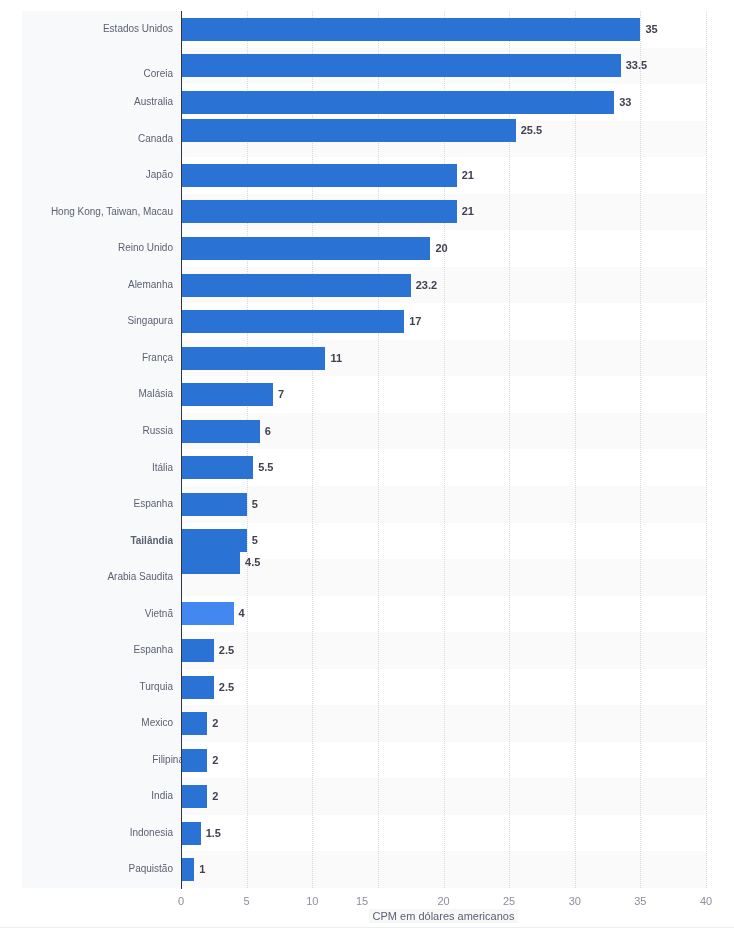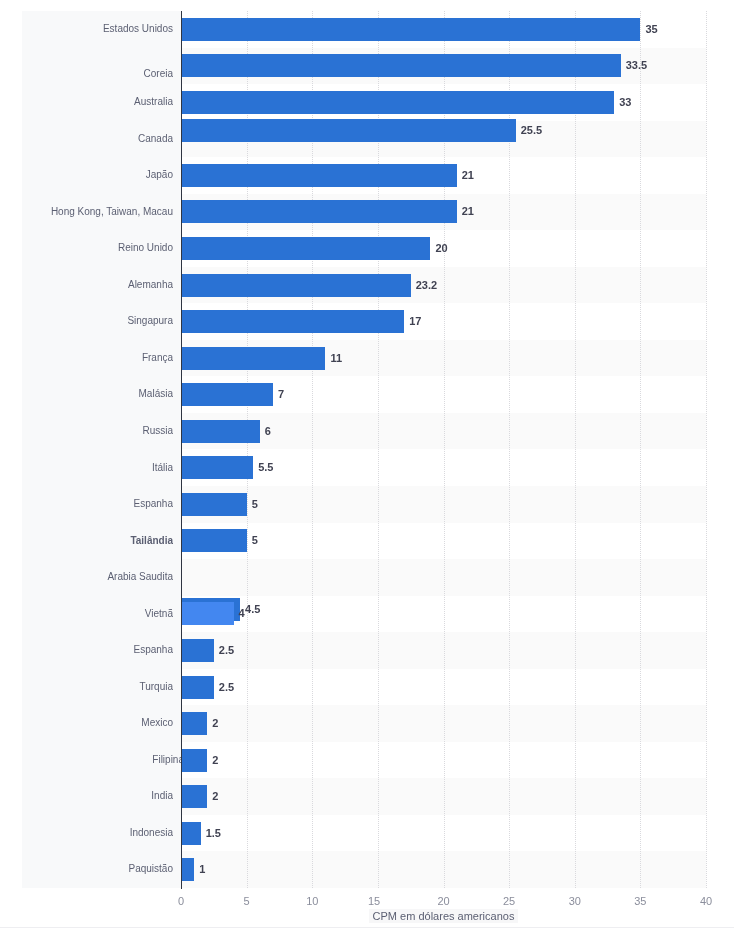--- a/index.html
+++ b/index.html
@@ -337,21 +337,21 @@
         <div class="bar-value" style="left: 72.1875px; top: 6.77083px;">5.5</div>
       </div>
       <div class="bar-row" style="top: 475.042px; height: 36.5417px;">
         <div class="bar" style="width: 65.625px; top: 6.77083px;"></div>
         <div class="bar-value" style="left: 65.625px; top: 6.77083px;">5</div>
       </div>
       <div class="bar-row" style="top: 511.583px; height: 36.5417px;">
         <div class="bar" style="width: 65.625px; top: 6.77083px;"></div>
         <div class="bar-value" style="left: 65.625px; top: 6.77083px;">5</div>
       </div>
-      <div class="bar-row" style="top: 580px; height: 36.5417px;">
+      <div class="bar-row" style="top: 533px; height: 36.5417px;">
         <div class="bar" style="width: 59.0625px; top: 6.77083px;"></div>
         <div class="bar-value" style="left: 59.0625px; top: 6.77083px;">4.5</div>
       </div>
       <div class="bar-row" style="top: 584.667px; height: 36.5417px;">
         <div class="bar highlight" style="width: 52.5px; top: 6.77083px;"></div>
         <div class="bar-value" style="left: 52.5px; top: 6.77083px;">4</div>
       </div>
       <div class="bar-row" style="top: 621.208px; height: 36.5417px;">
         <div class="bar" style="width: 32.8125px; top: 6.77083px;"></div>
         <div class="bar-value" style="left: 32.8125px; top: 6.77083px;">2.5</div>
@@ -381,21 +381,21 @@
         <div class="bar-value" style="left: 13.125px; top: 6.77083px;">1</div>
       </div>
     </div>
 
   <div id="y-axis-line"></div>
 
   <div id="x-axis">
       <div class="xtick" style="left: 0px;">0</div>
       <div class="xtick" style="left: 65.625px;">5</div>
       <div class="xtick" style="left: 131.25px;">10</div>
-      <div class="xtick" style="left: 193px; text-align: center;">15</div>
+      <div class="xtick" style="left: 181px; text-align: center;">15</div>
       <div class="xtick" style="left: 262.5px;">20</div>
       <div class="xtick" style="left: 328.125px;">25</div>
       <div class="xtick" style="left: 393.75px;">30</div>
       <div class="xtick" style="left: 459.375px;">35</div>
       <div class="xtick" style="left: 525px;">40</div>
     </div>
 
   <div id="x-axis-title">
     <span>CPM em dólares americanos</span>
   </div>

